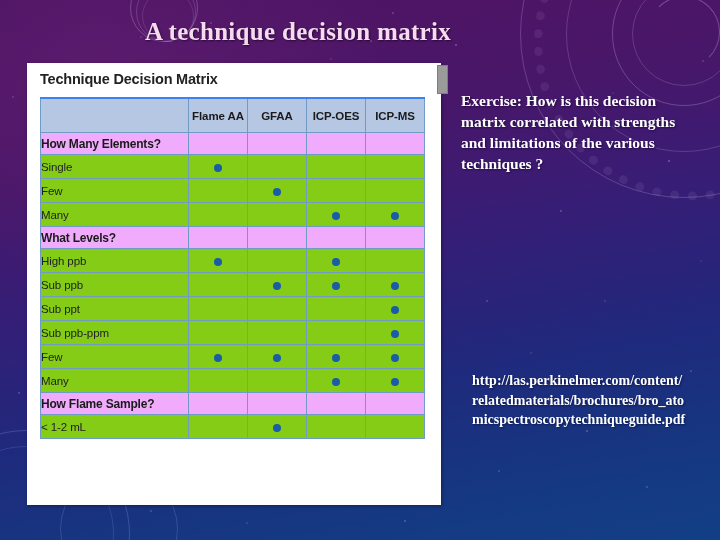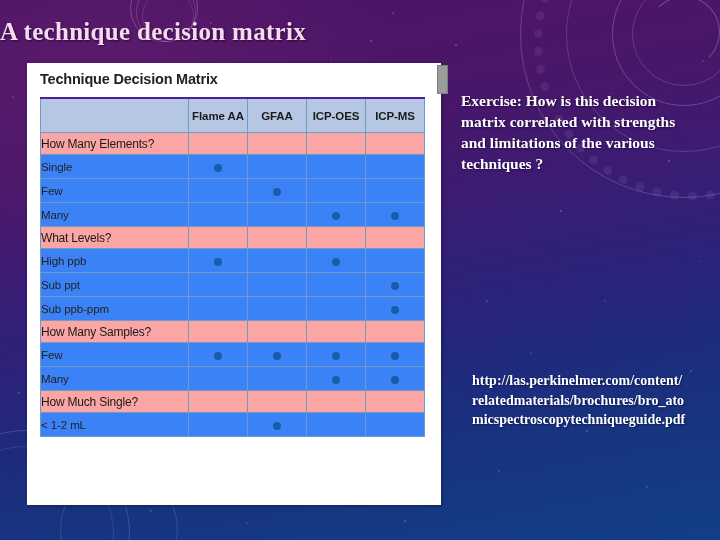--- a/index.html
+++ b/index.html
@@ -114,21 +114,21 @@
     position: absolute; border-radius: 50%;
     background: rgba(255,255,255,0.45);
     width: 1.5px; height: 1.5px;
   }
 
   
   #title {
     position: absolute;
     left: 0; top: 18px;
     width: 596px;
-    text-align: left;
+    text-align: center;
     font-family: "Liberation Serif", serif;
     font-weight: bold;
     font-size: 25px;
     letter-spacing: 0.3px;
     color: #f4dcee;
     text-shadow: 1px 1px 2px rgba(30,0,40,0.75);
   }
 
   
   #matrix-panel {
@@ -155,52 +155,52 @@
     border-collapse: collapse;
     font-family: "Liberation Sans", sans-serif;
     table-layout: fixed;
   }
   #matrix-table td, #matrix-table th {
     border: 1px solid #6f9bc4;
     padding: 0;
     margin: 0;
   }
   #matrix-table .outer-top th, #matrix-table .outer-top td {
-    border-top: 2px solid #4c1d95;
+    border-top: 2px solid #3b82f6;
   }
   #matrix-table col.c-label { width: 148px; }
   #matrix-table col.c-data  { width: 59px; }
 
   th.hdr {
     background: #b6c7e4;
     height: 33px;
     font-size: 11.5px;
     font-weight: bold;
     color: #1a1a1a;
     text-align: center;
     letter-spacing: -0.1px;
   }
   th.hdr-blank {
     background: #b6c7e4;
   }
 
   tr.group td {
-    background: #fca5a5;
+    background: #f0abfc;
     height: 21px;
     font-size: 12px;
-    font-weight: normal;
+    font-weight: bold;
     color: #1a1a1a;
     padding-left: 8px;
     letter-spacing: -0.2px;
   }
   tr.group td.group-pad { padding: 0; }
 
   tr.item td {
     height: 23px;
-    background: #3b82f6;
+    background: #84cc16;
   }
   td.item-label {
     font-size: 11.5px;
     color: #222222;
     padding-left: 18px;
     letter-spacing: -0.1px;
   }
   td.cell { text-align: center; vertical-align: middle; }
 
   .dot {
@@ -366,56 +366,56 @@
             <td class="group-pad"></td>
           </tr>
           <tr class="item">
             <td class="item-label">High ppb</td>
             <td class="cell"><span class="dot" style="background: rgb(26, 92, 165);"></span></td>
             <td class="cell"><span class="dot off" style="background: rgb(26, 92, 165);"></span></td>
             <td class="cell"><span class="dot" style="background: rgb(26, 92, 165);"></span></td>
             <td class="cell"><span class="dot off" style="background: rgb(26, 92, 165);"></span></td>
           </tr>
           <tr class="item">
+            <td class="item-label">Sub ppb</td>
+            <td class="cell"><span class="dot off" style="background: rgb(26, 92, 165);"></span></td>
+            <td class="cell"><span class="dot" style="background: rgb(26, 92, 165);"></span></td>
+            <td class="cell"><span class="dot" style="background: rgb(26, 92, 165);"></span></td>
+            <td class="cell"><span class="dot" style="background: rgb(26, 92, 165);"></span></td>
+          </tr>
+          <tr class="item">
             <td class="item-label">Sub ppt</td>
             <td class="cell"><span class="dot off" style="background: rgb(26, 92, 165);"></span></td>
             <td class="cell"><span class="dot off" style="background: rgb(26, 92, 165);"></span></td>
             <td class="cell"><span class="dot off" style="background: rgb(26, 92, 165);"></span></td>
             <td class="cell"><span class="dot" style="background: rgb(26, 92, 165);"></span></td>
           </tr>
           <tr class="item">
             <td class="item-label">Sub ppb-ppm</td>
             <td class="cell"><span class="dot off" style="background: rgb(26, 92, 165);"></span></td>
             <td class="cell"><span class="dot off" style="background: rgb(26, 92, 165);"></span></td>
             <td class="cell"><span class="dot off" style="background: rgb(26, 92, 165);"></span></td>
             <td class="cell"><span class="dot" style="background: rgb(26, 92, 165);"></span></td>
           </tr>
+          <tr class="item">
+            <td class="item-label">Few</td>
+            <td class="cell"><span class="dot" style="background: rgb(26, 92, 165);"></span></td>
+            <td class="cell"><span class="dot" style="background: rgb(26, 92, 165);"></span></td>
+            <td class="cell"><span class="dot" style="background: rgb(26, 92, 165);"></span></td>
+            <td class="cell"><span class="dot" style="background: rgb(26, 92, 165);"></span></td>
+          </tr>
+          <tr class="item">
+            <td class="item-label">Many</td>
+            <td class="cell"><span class="dot off" style="background: rgb(26, 92, 165);"></span></td>
+            <td class="cell"><span class="dot off" style="background: rgb(26, 92, 165);"></span></td>
+            <td class="cell"><span class="dot" style="background: rgb(26, 92, 165);"></span></td>
+            <td class="cell"><span class="dot" style="background: rgb(26, 92, 165);"></span></td>
+          </tr>
           <tr class="group">
-            <td>How Many Samples?</td>
-            <td class="group-pad"></td>
-            <td class="group-pad"></td>
-            <td class="group-pad"></td>
-            <td class="group-pad"></td>
-          </tr>
-          <tr class="item">
-            <td class="item-label">Few</td>
-            <td class="cell"><span class="dot" style="background: rgb(26, 92, 165);"></span></td>
-            <td class="cell"><span class="dot" style="background: rgb(26, 92, 165);"></span></td>
-            <td class="cell"><span class="dot" style="background: rgb(26, 92, 165);"></span></td>
-            <td class="cell"><span class="dot" style="background: rgb(26, 92, 165);"></span></td>
-          </tr>
-          <tr class="item">
-            <td class="item-label">Many</td>
-            <td class="cell"><span class="dot off" style="background: rgb(26, 92, 165);"></span></td>
-            <td class="cell"><span class="dot off" style="background: rgb(26, 92, 165);"></span></td>
-            <td class="cell"><span class="dot" style="background: rgb(26, 92, 165);"></span></td>
-            <td class="cell"><span class="dot" style="background: rgb(26, 92, 165);"></span></td>
-          </tr>
-          <tr class="group">
-            <td>How Much Single?</td>
+            <td>How Flame Sample?</td>
             <td class="group-pad"></td>
             <td class="group-pad"></td>
             <td class="group-pad"></td>
             <td class="group-pad"></td>
           </tr>
           <tr class="item">
             <td class="item-label">&lt; 1-2 mL</td>
             <td class="cell"><span class="dot off" style="background: rgb(26, 92, 165);"></span></td>
             <td class="cell"><span class="dot" style="background: rgb(26, 92, 165);"></span></td>
             <td class="cell"><span class="dot off" style="background: rgb(26, 92, 165);"></span></td>

